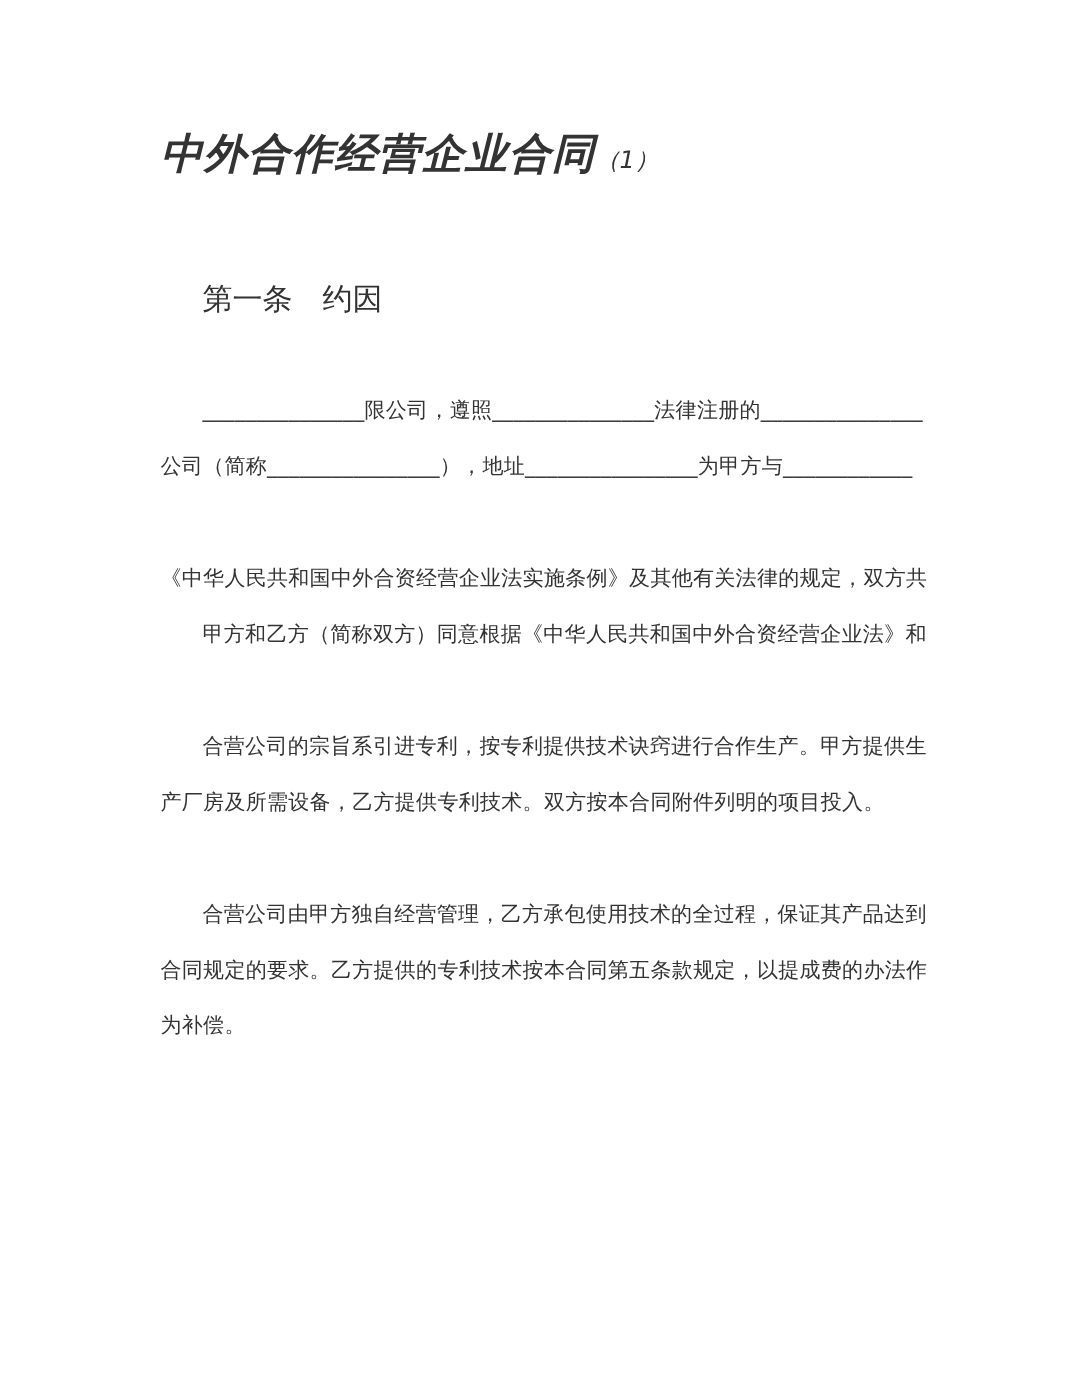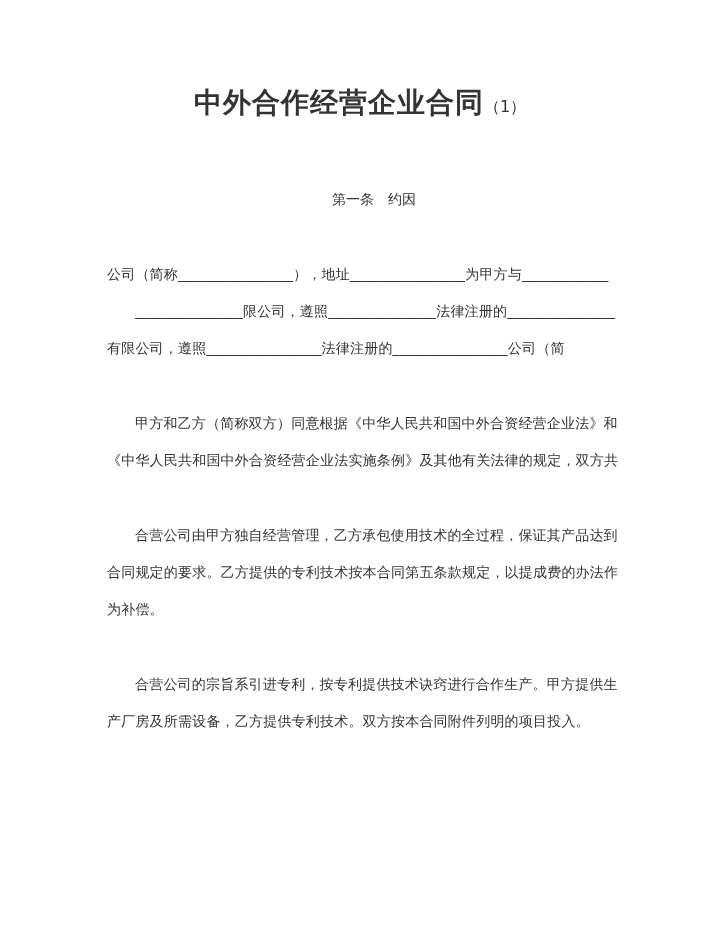--- a/index.html
+++ b/index.html
@@ -14,39 +14,39 @@
     margin: 0 auto;
     background: #ffffff;
     font-family: "DejaVu Sans", "Liberation Sans", sans-serif;
     color: #333333;
     overflow: hidden;
     box-sizing: border-box;
     padding: 85px 107px 0 107px;
   }
   .doc-title {
     margin: 0;
-    text-align: center;
+    text-align: left;
     font-size: 28px;
     font-weight: bold;
     line-height: 36px;
     letter-spacing: 1px;
     white-space: nowrap;
+    font-style: italic;
   }
   .doc-title .title-suffix {
     font-size: 16px;
     font-weight: normal;
     letter-spacing: 0;
   }
   .clause-heading {
     margin-top: 56px;
-    font-size: 14px;
+    font-size: 20px;
     line-height: 37px;
     padding-left: 28px;
     white-space: pre;
-    text-align: center;
   }
   .para {
     margin-top: 38px;
     font-size: 14px;
     line-height: 37px;
   }
   .line {
     white-space: pre;
     letter-spacing: 0.2px;
   }
@@ -57,34 +57,33 @@
 </head>
 <body>
 
 <div class="page">
 
   <h1 class="doc-title"><span>中外合作经营企业合同</span><span class="title-suffix">（1）</span></h1>
 
   <div class="clause-heading">第一条　约因</div>
 
   <div class="para">
+    <div class="line indent">_______________限公司，遵照_______________法律注册的_______________</div>
     <div class="line">公司（简称________________），地址________________为甲方与____________</div>
-    <div class="line indent">_______________限公司，遵照_______________法律注册的_______________</div>
-    <div class="line">有限公司，遵照________________法律注册的________________公司（简</div>
   </div>
 
   <div class="para">
+    <div class="line">《中华人民共和国中外合资经营企业法实施条例》及其他有关法律的规定，双方共</div>
     <div class="line indent">甲方和乙方（简称双方）同意根据《中华人民共和国中外合资经营企业法》和</div>
-    <div class="line">《中华人民共和国中外合资经营企业法实施条例》及其他有关法律的规定，双方共</div>
+  </div>
+
+  <div class="para">
+    <div class="line indent">合营公司的宗旨系引进专利，按专利提供技术诀窍进行合作生产。甲方提供生</div>
+    <div class="line">产厂房及所需设备，乙方提供专利技术。双方按本合同附件列明的项目投入。</div>
   </div>
 
   <div class="para">
     <div class="line indent">合营公司由甲方独自经营管理，乙方承包使用技术的全过程，保证其产品达到</div>
     <div class="line">合同规定的要求。乙方提供的专利技术按本合同第五条款规定，以提成费的办法作</div>
     <div class="line">为补偿。</div>
   </div>
 
-  <div class="para">
-    <div class="line indent">合营公司的宗旨系引进专利，按专利提供技术诀窍进行合作生产。甲方提供生</div>
-    <div class="line">产厂房及所需设备，乙方提供专利技术。双方按本合同附件列明的项目投入。</div>
-  </div>
-
 </div>
 
 </body></html>

